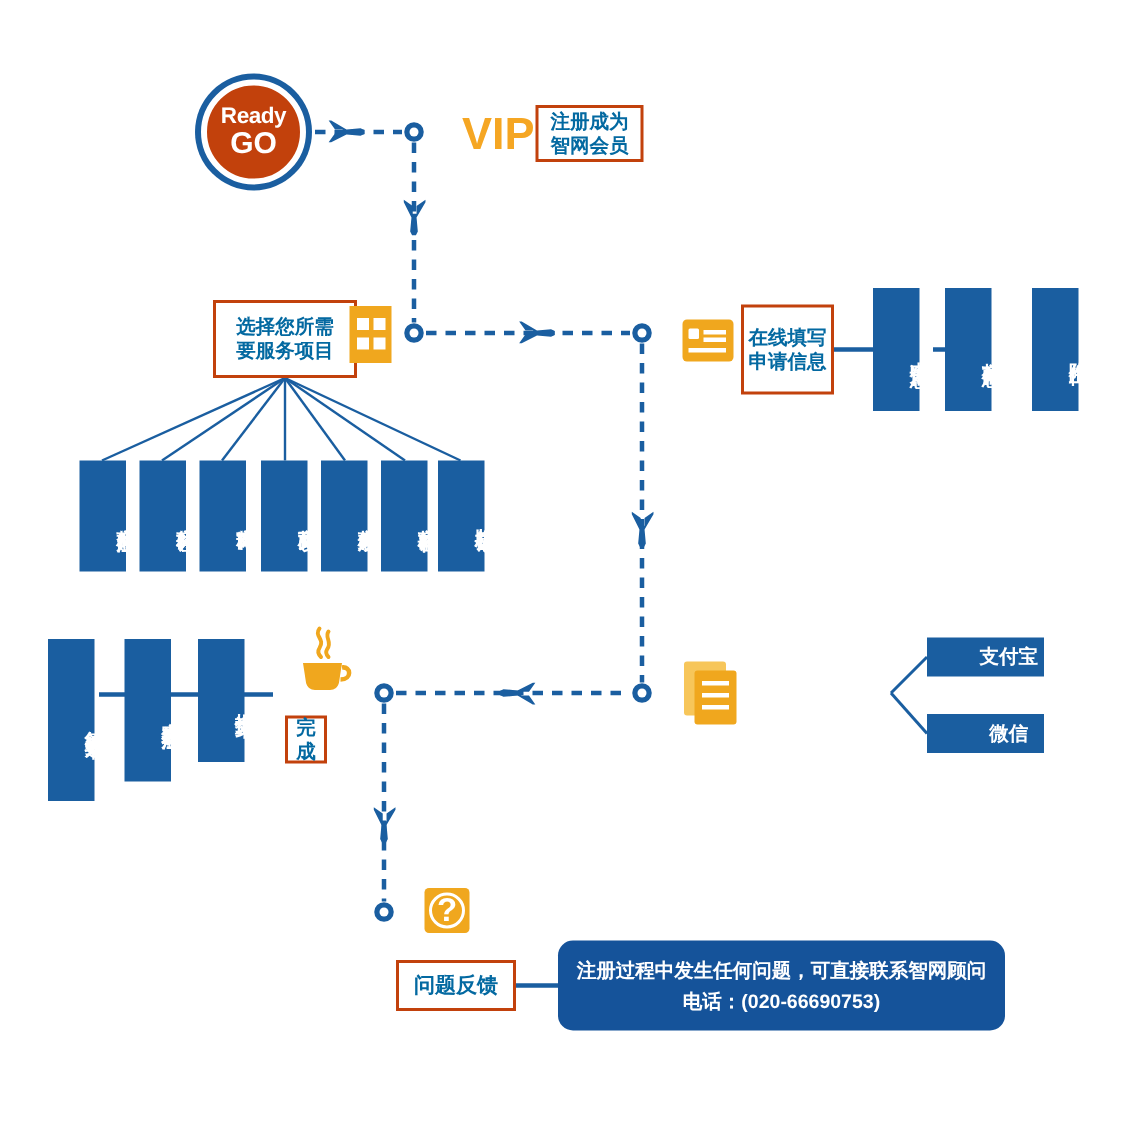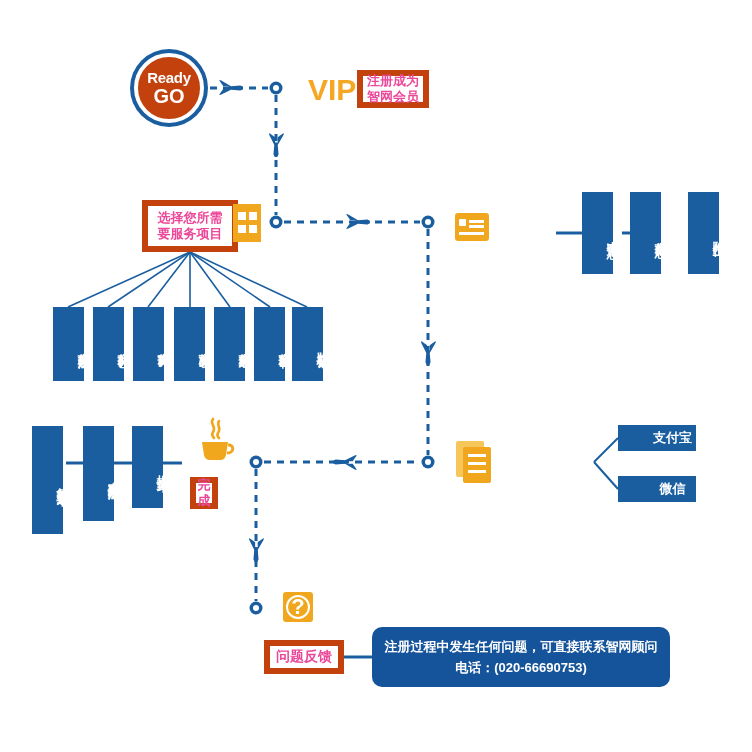--- a/index.html
+++ b/index.html
@@ -4,21 +4,21 @@
 <style>
   html,body{margin:0;padding:0;background:#ffffff;}
   body{font-family:"Liberation Sans","DejaVu Sans",sans-serif;}
   #canvas{position:relative;width:752px;height:752px;background:#ffffff;overflow:hidden;}
   svg.layer{position:absolute;left:0;top:0;width:752px;height:752px;pointer-events:none;}
 
   .node{position:absolute;box-sizing:border-box;}
 
   
   .box-outline{
-    border:6px solid #c2410c;background:#ffffff;color:#ec4899;
+    border:2px solid #c2410c;background:#ffffff;color:#0369a1;
     display:flex;align-items:center;justify-content:center;
     text-align:center;font-weight:bold;line-height:1.22;
   }
   
   .box-filled{
     background:#1a5ea0;color:#ffffff;
     display:flex;align-items:center;justify-content:center;
     text-align:center;font-weight:bold;line-height:1.18;padding-left:31px;
   }
   
@@ -179,20 +179,22 @@
   <div class="node box-filled vtext" style="left:254px;top:307px;width:31px;height:74px;font-size:13px;">商标补证</div>
   <div class="node box-filled vtext" style="left:292px;top:307px;width:31px;height:74px;font-size:13px;">版权登记</div>
 
   <div class="icon-orange" style="left:455px;top:213px;width:34px;height:28px;border-radius:3px;">
     <span class="sq" style="left:4px;top:6px;width:7px;height:7px;border-radius:1px;"></span>
     <span class="bar" style="left:14px;top:7px;width:15px;height:2.5px;"></span>
     <span class="bar" style="left:14px;top:12px;width:15px;height:2.5px;"></span>
     <span class="bar" style="left:4px;top:19px;width:25px;height:2.5px;"></span>
   </div>
 
+  <div class="node box-outline" style="left:494px;top:203px;width:62px;height:60px;font-size:13px;white-space:pre-line;">在线填写
+申请信息</div>
 
   <div class="node box-filled vtext" style="left:582px;top:192px;width:30px;height:82px;font-size:13px;">申请人信息</div>
   <div class="node box-filled vtext" style="left:630px;top:192px;width:30px;height:82px;font-size:13px;">商标信息</div>
   <div class="node box-filled vtext" style="left:688px;top:192px;width:30px;height:82px;font-size:13px;">附件上传</div>
 
   <div class="node" style="left:456px;top:441px;width:40px;height:44px;">
     <span style="position:absolute;left:0;top:0;width:28px;height:36px;background:#f7c65a;border-radius:2px;"></span>
     <span style="position:absolute;left:7px;top:6px;width:28px;height:36px;background:#f0a71e;border-radius:2px;"></span>
     <span class="bar" style="left:12px;top:13px;width:18px;height:3px;"></span>
     <span class="bar" style="left:12px;top:21px;width:18px;height:3px;"></span>

